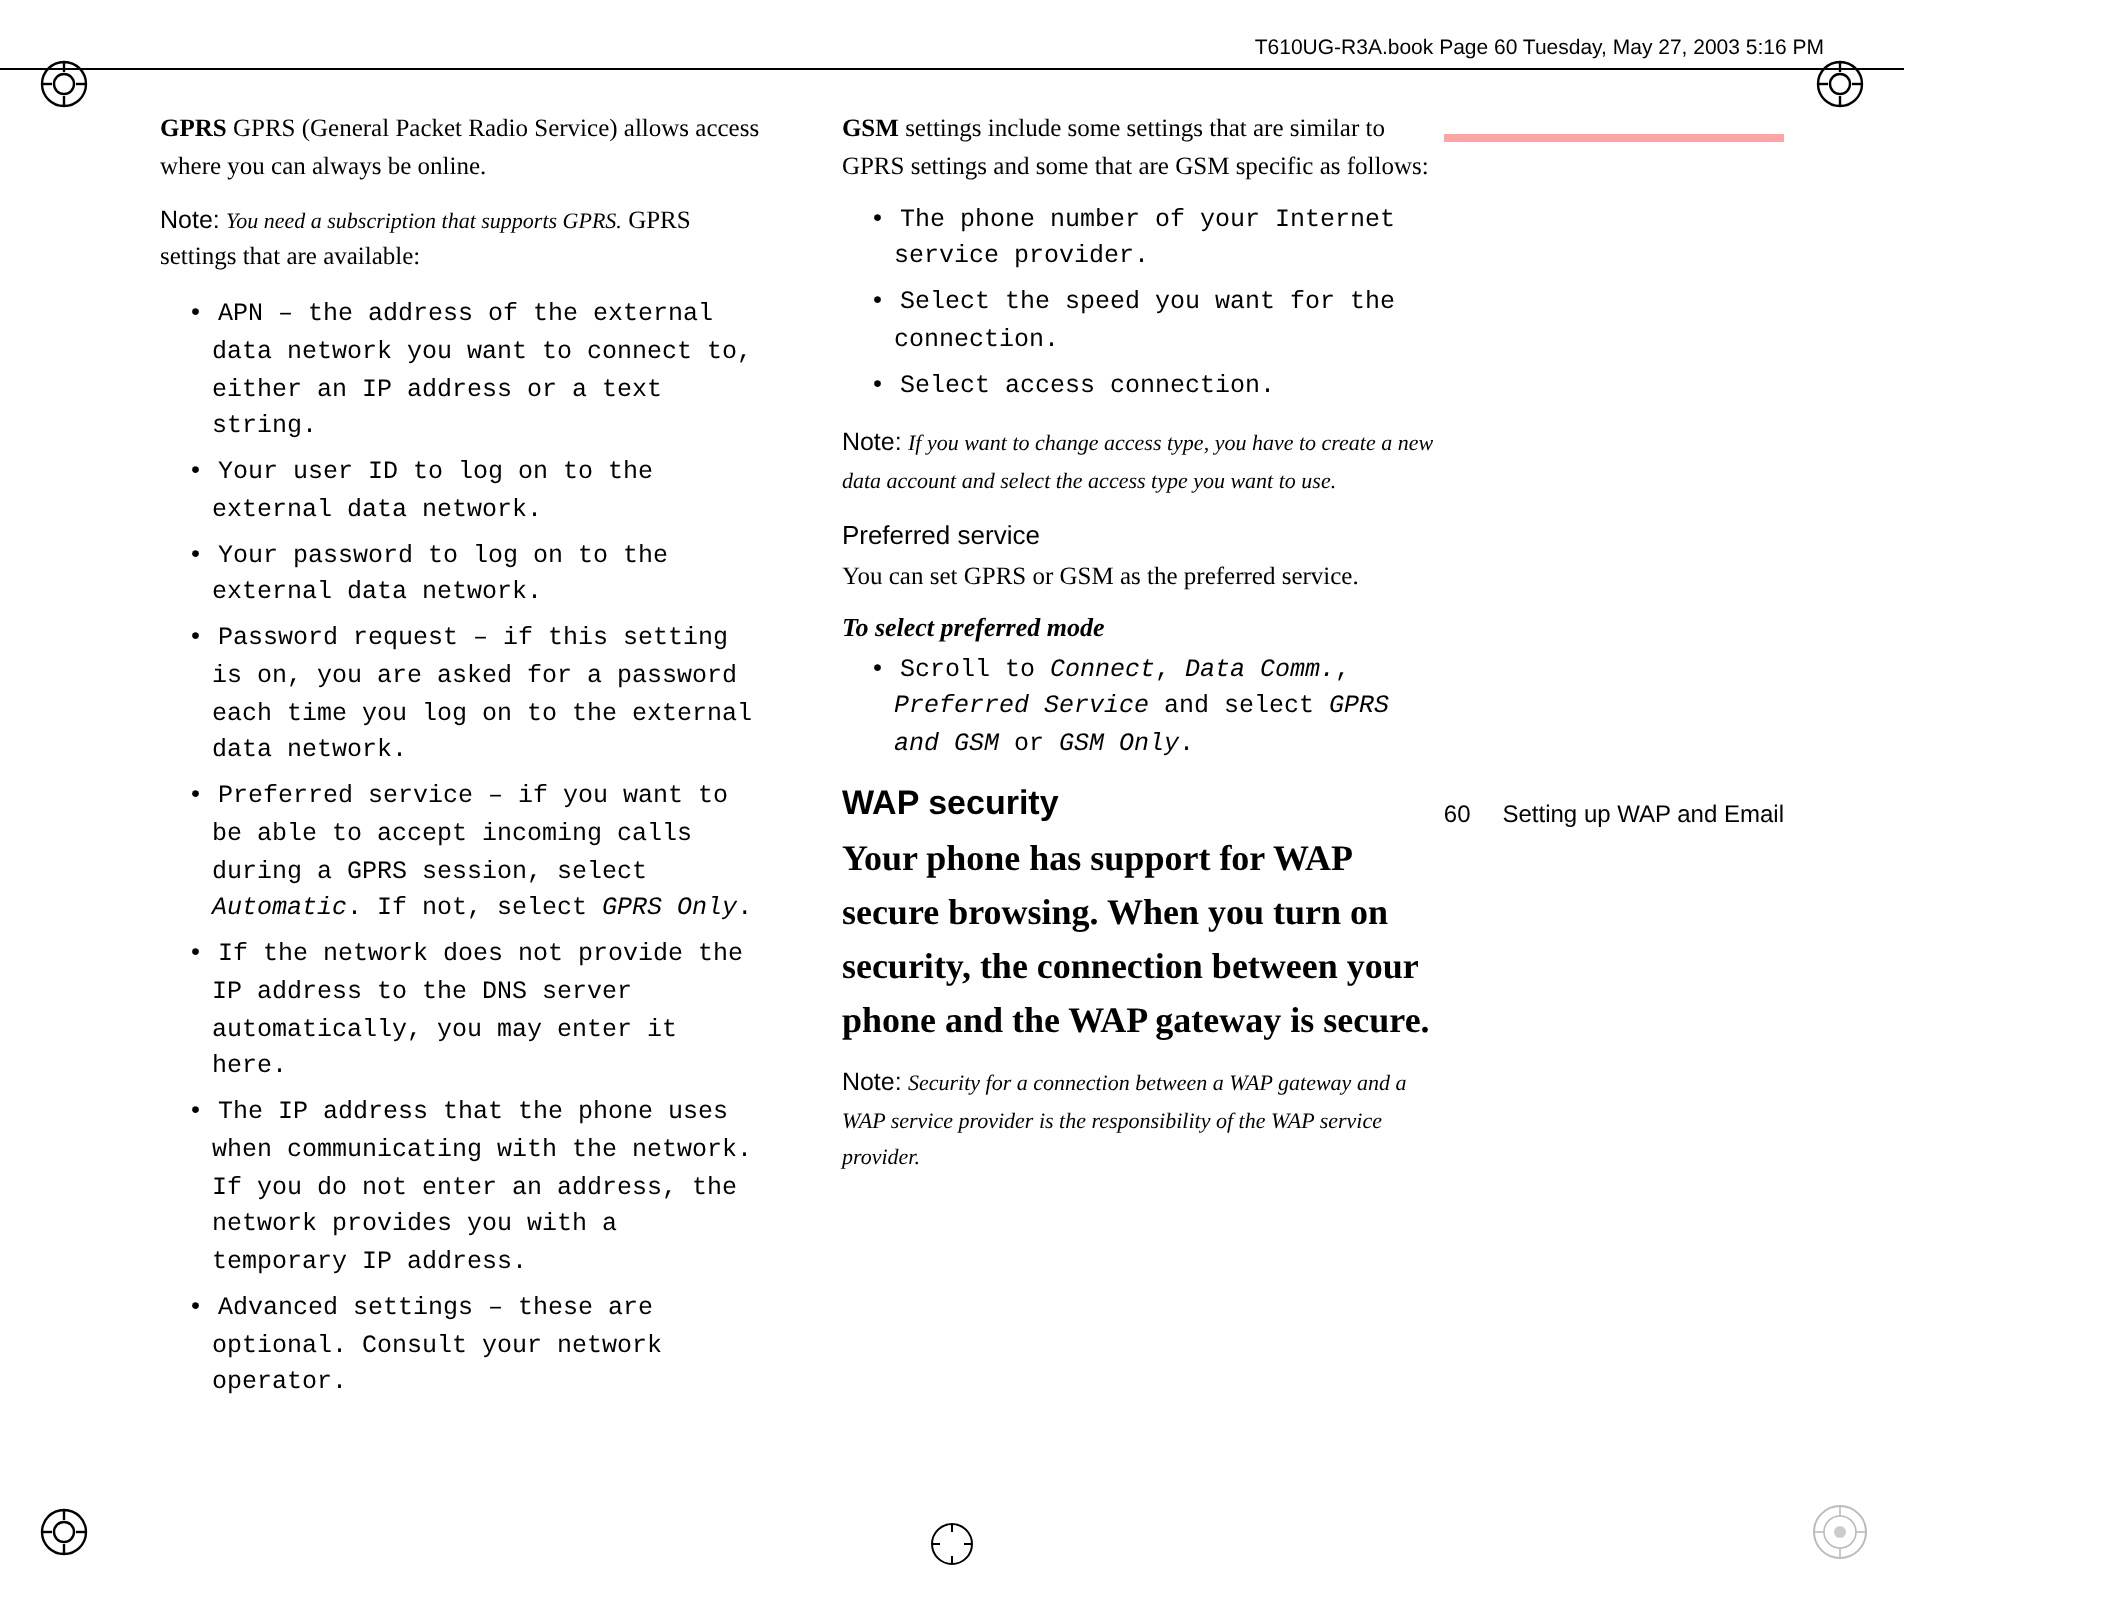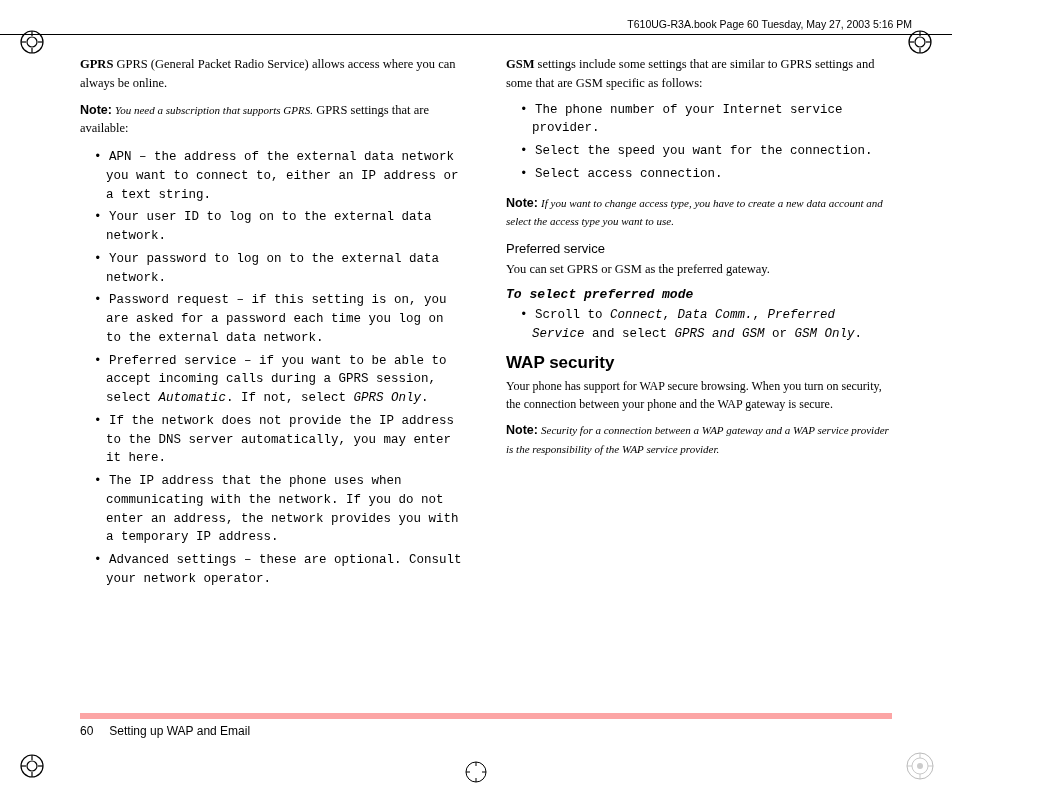--- a/index.html
+++ b/index.html
@@ -70,60 +70,60 @@
     }
 
     
     .content-area {
       position: absolute;
       top: 55px;
       left: 80px;
       right: 60px;
       bottom: 70px;
       display: flex;
-      flex-direction: column;
+      flex-direction: row;
     }
 
     
     .two-col {
       display: flex;
       gap: 40px;
       flex: 1;
     }
 
     .left-col {
       flex: 1;
     }
 
     .right-col {
       flex: 1;
     }
 
     
     .page-footer {
-      border-top: 6px solid #fca5a5;
+      border-top: 4px solid #fca5a5;
       padding-top: 5px;
       display: flex;
       align-items: center;
       margin-top: 12px;
     }
 
     .page-number {
       font-size: 12px;
       font-family: Arial, sans-serif;
     }
 
     .footer-title {
       font-size: 12px;
       font-family: Arial, sans-serif;
       margin-left: 16px;
     }
 
     .note-label {
-      font-weight: bold;
+      font-weight: normal;
       font-family: Arial, sans-serif;
       font-size: 12.5px;
     }
 
     .note-text {
       font-size: 11px;
       font-style: italic;
       line-height: 1.5;
       margin-top: 20px;
     }
@@ -300,33 +300,33 @@
           <li>Select access connection.</li>
         </ul>
 
         <div class="note-block">
           <span class="note-label">Note:</span>
           <span class="note-text"> <em>If you want to change access type, you have to create a new data account and select the access type you want to use.</em></span>
         </div>
 
         <div style="margin-bottom: 8px;">
           <div class="section-heading" style="font-family: Arial, sans-serif; font-size: 13px;">Preferred service</div>
-          <p class="normal-text-plain">You can set GPRS or GSM as the preferred gateway.</p>
+          <p class="normal-text-plain">You can set GPRS or GSM as the preferred service.</p>
         </div>
 
         <div style="margin-bottom: 8px;">
-          <div class="section-heading-italic" style="font-style: italic; font-weight: bold; font-family: Liberation Mono, monospace; font-size: 13px; margin-bottom: 4px;">To select preferred mode</div>
+          <div class="section-heading-italic" style="font-style: italic; font-weight: bold; font-family: Liberation Serif, serif; font-size: 13px; margin-bottom: 4px;">To select preferred mode</div>
           <ul class="content-list">
             <li>Scroll to <em>Connect</em>, <em>Data Comm.</em>, <em>Preferred Service</em> and select <em>GPRS and GSM</em> or <em>GSM Only</em>.</li>
           </ul>
         </div>
 
         <div style="margin-bottom: 8px;">
           <div class="section-heading-bold" style="font-weight: bold; font-family: Arial, sans-serif; font-size: 17px; margin-bottom: 4px;">WAP security</div>
-          <p class="normal-text-plain" style="font-size: 12px; line-height: 1.5; margin-bottom: 8px;">Your phone has support for WAP secure browsing. When you turn on security, the connection between your phone and the WAP gateway is secure.</p>
+          <p class="normal-text-plain" style="font-size: 18px; line-height: 1.5; margin-bottom: 8px; font-weight: bold;">Your phone has support for WAP secure browsing. When you turn on security, the connection between your phone and the WAP gateway is secure.</p>
         </div>
 
         <div class="note-block">
           <span class="note-label">Note:</span>
           <span class="note-text"> <em>Security for a connection between a WAP gateway and a WAP service provider is the responsibility of the WAP service provider.</em></span>
         </div>
 
       </div>
     </div>
 

